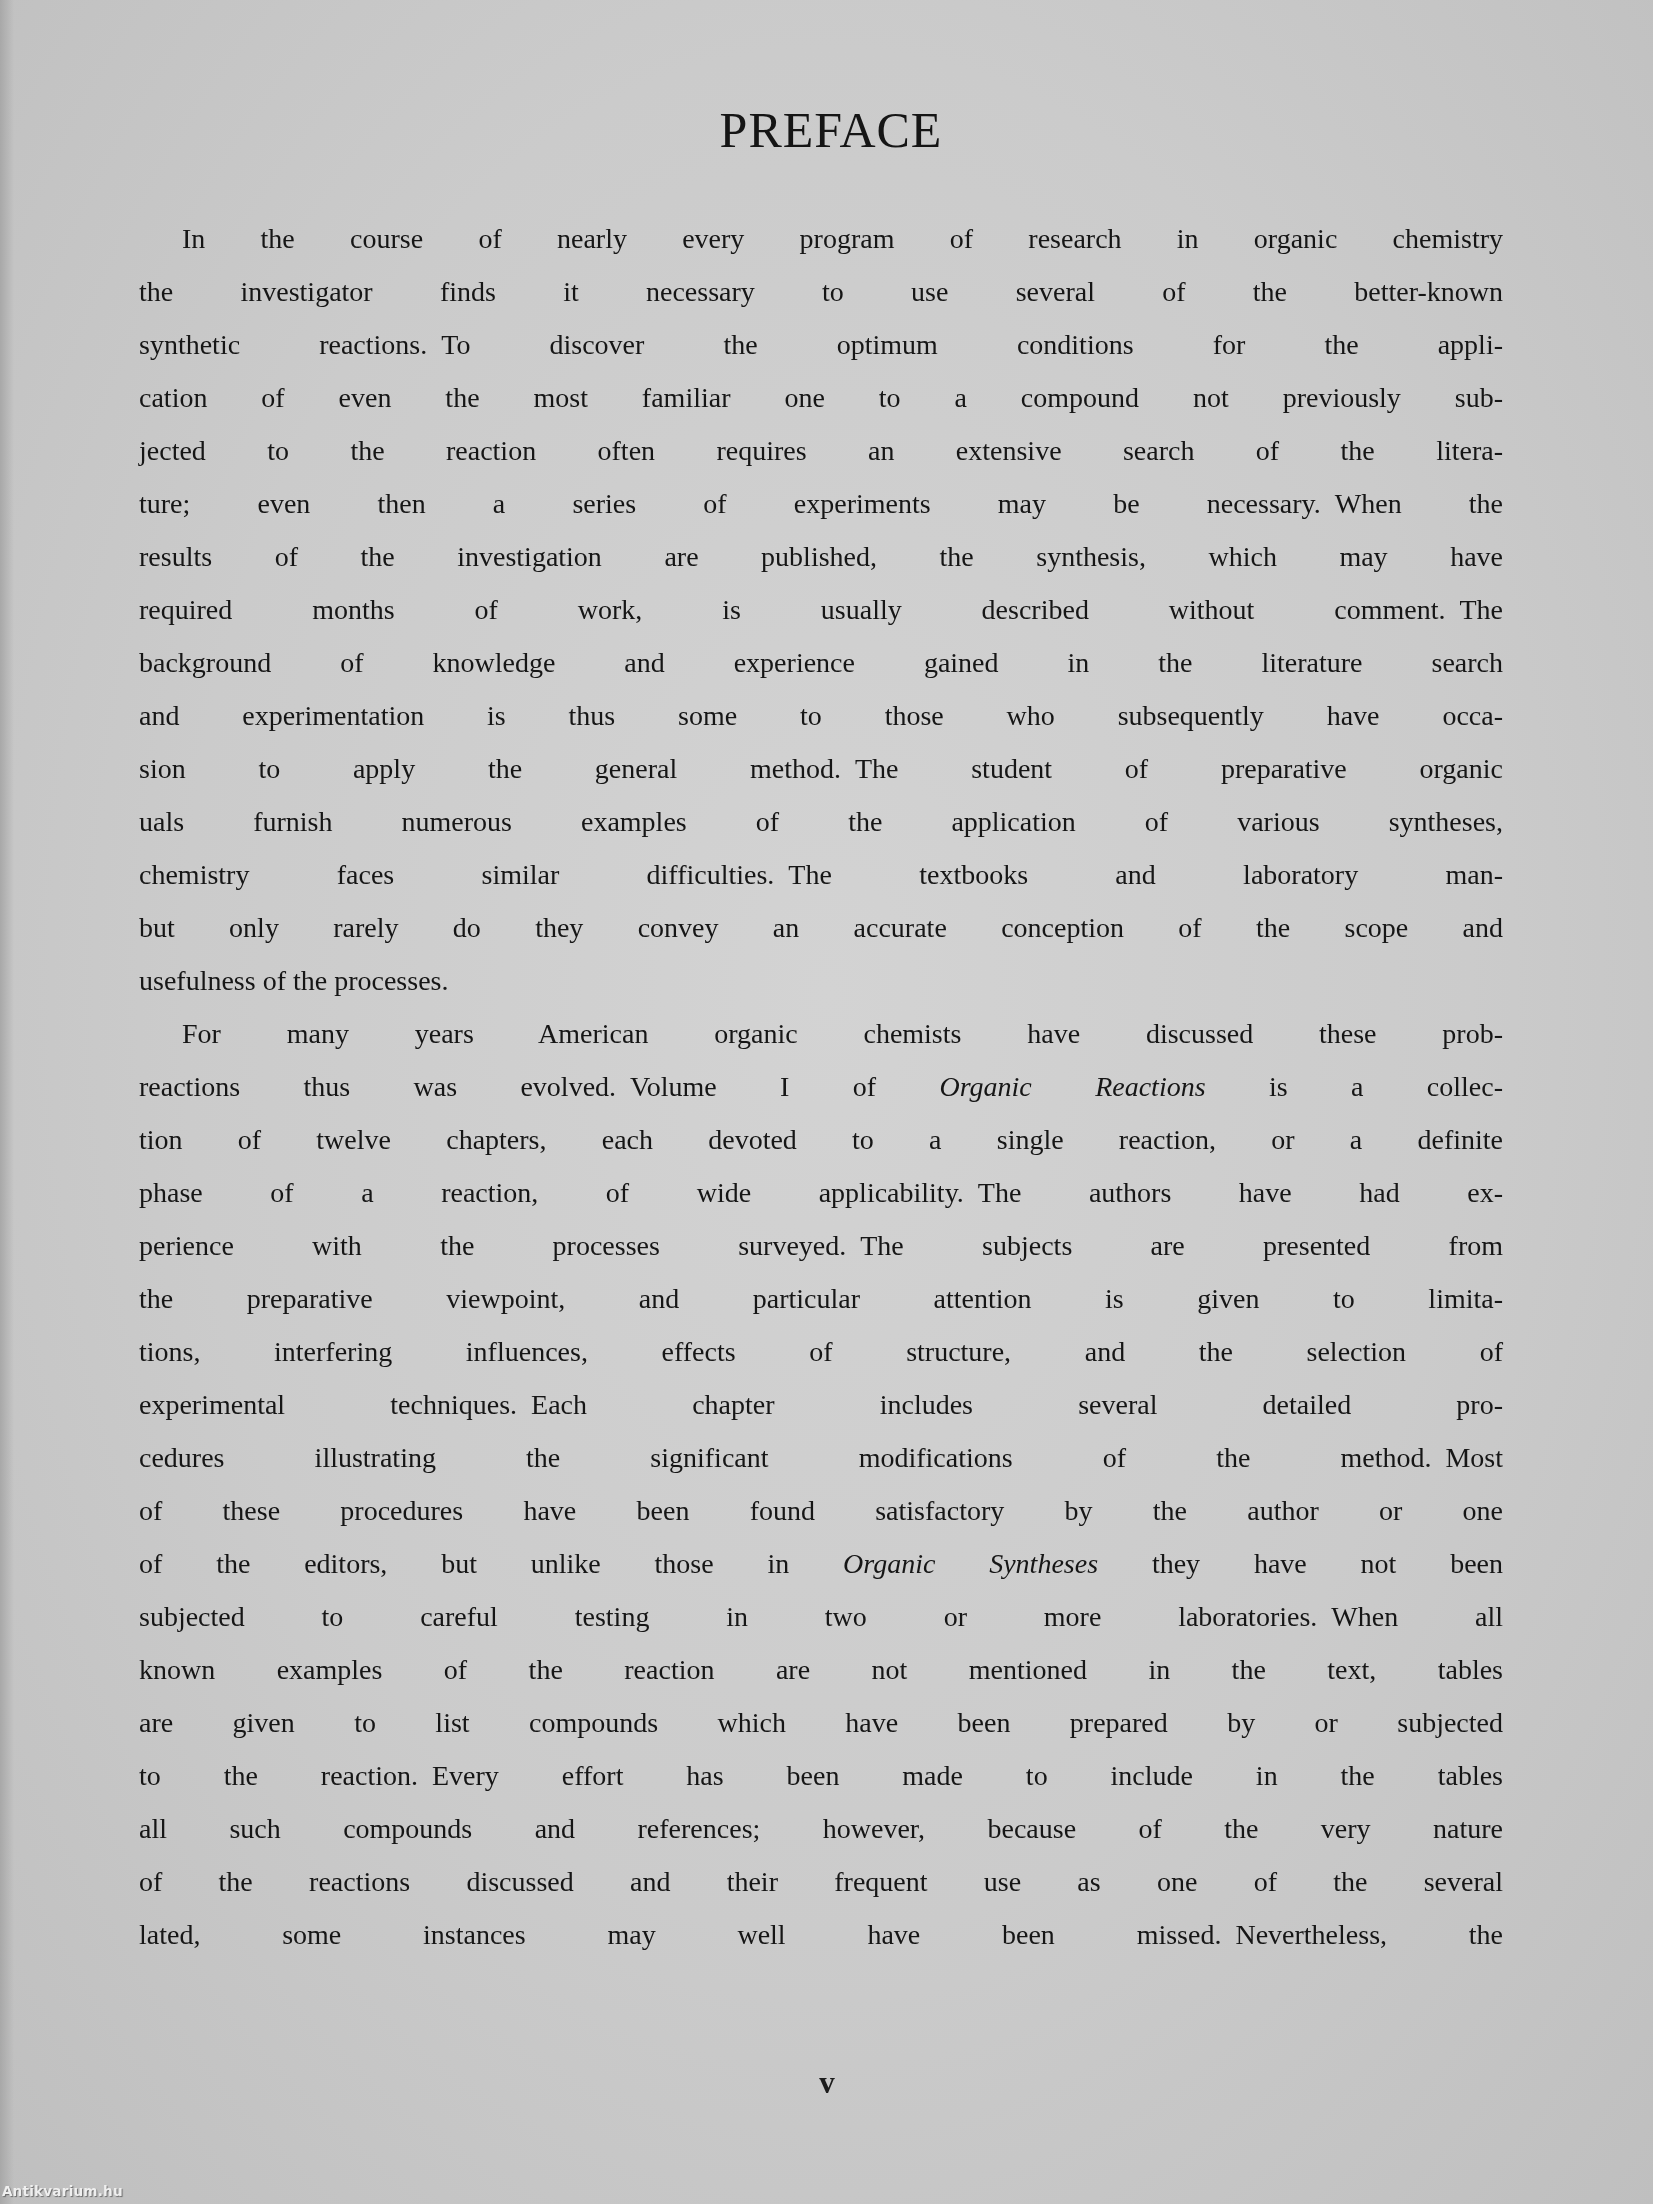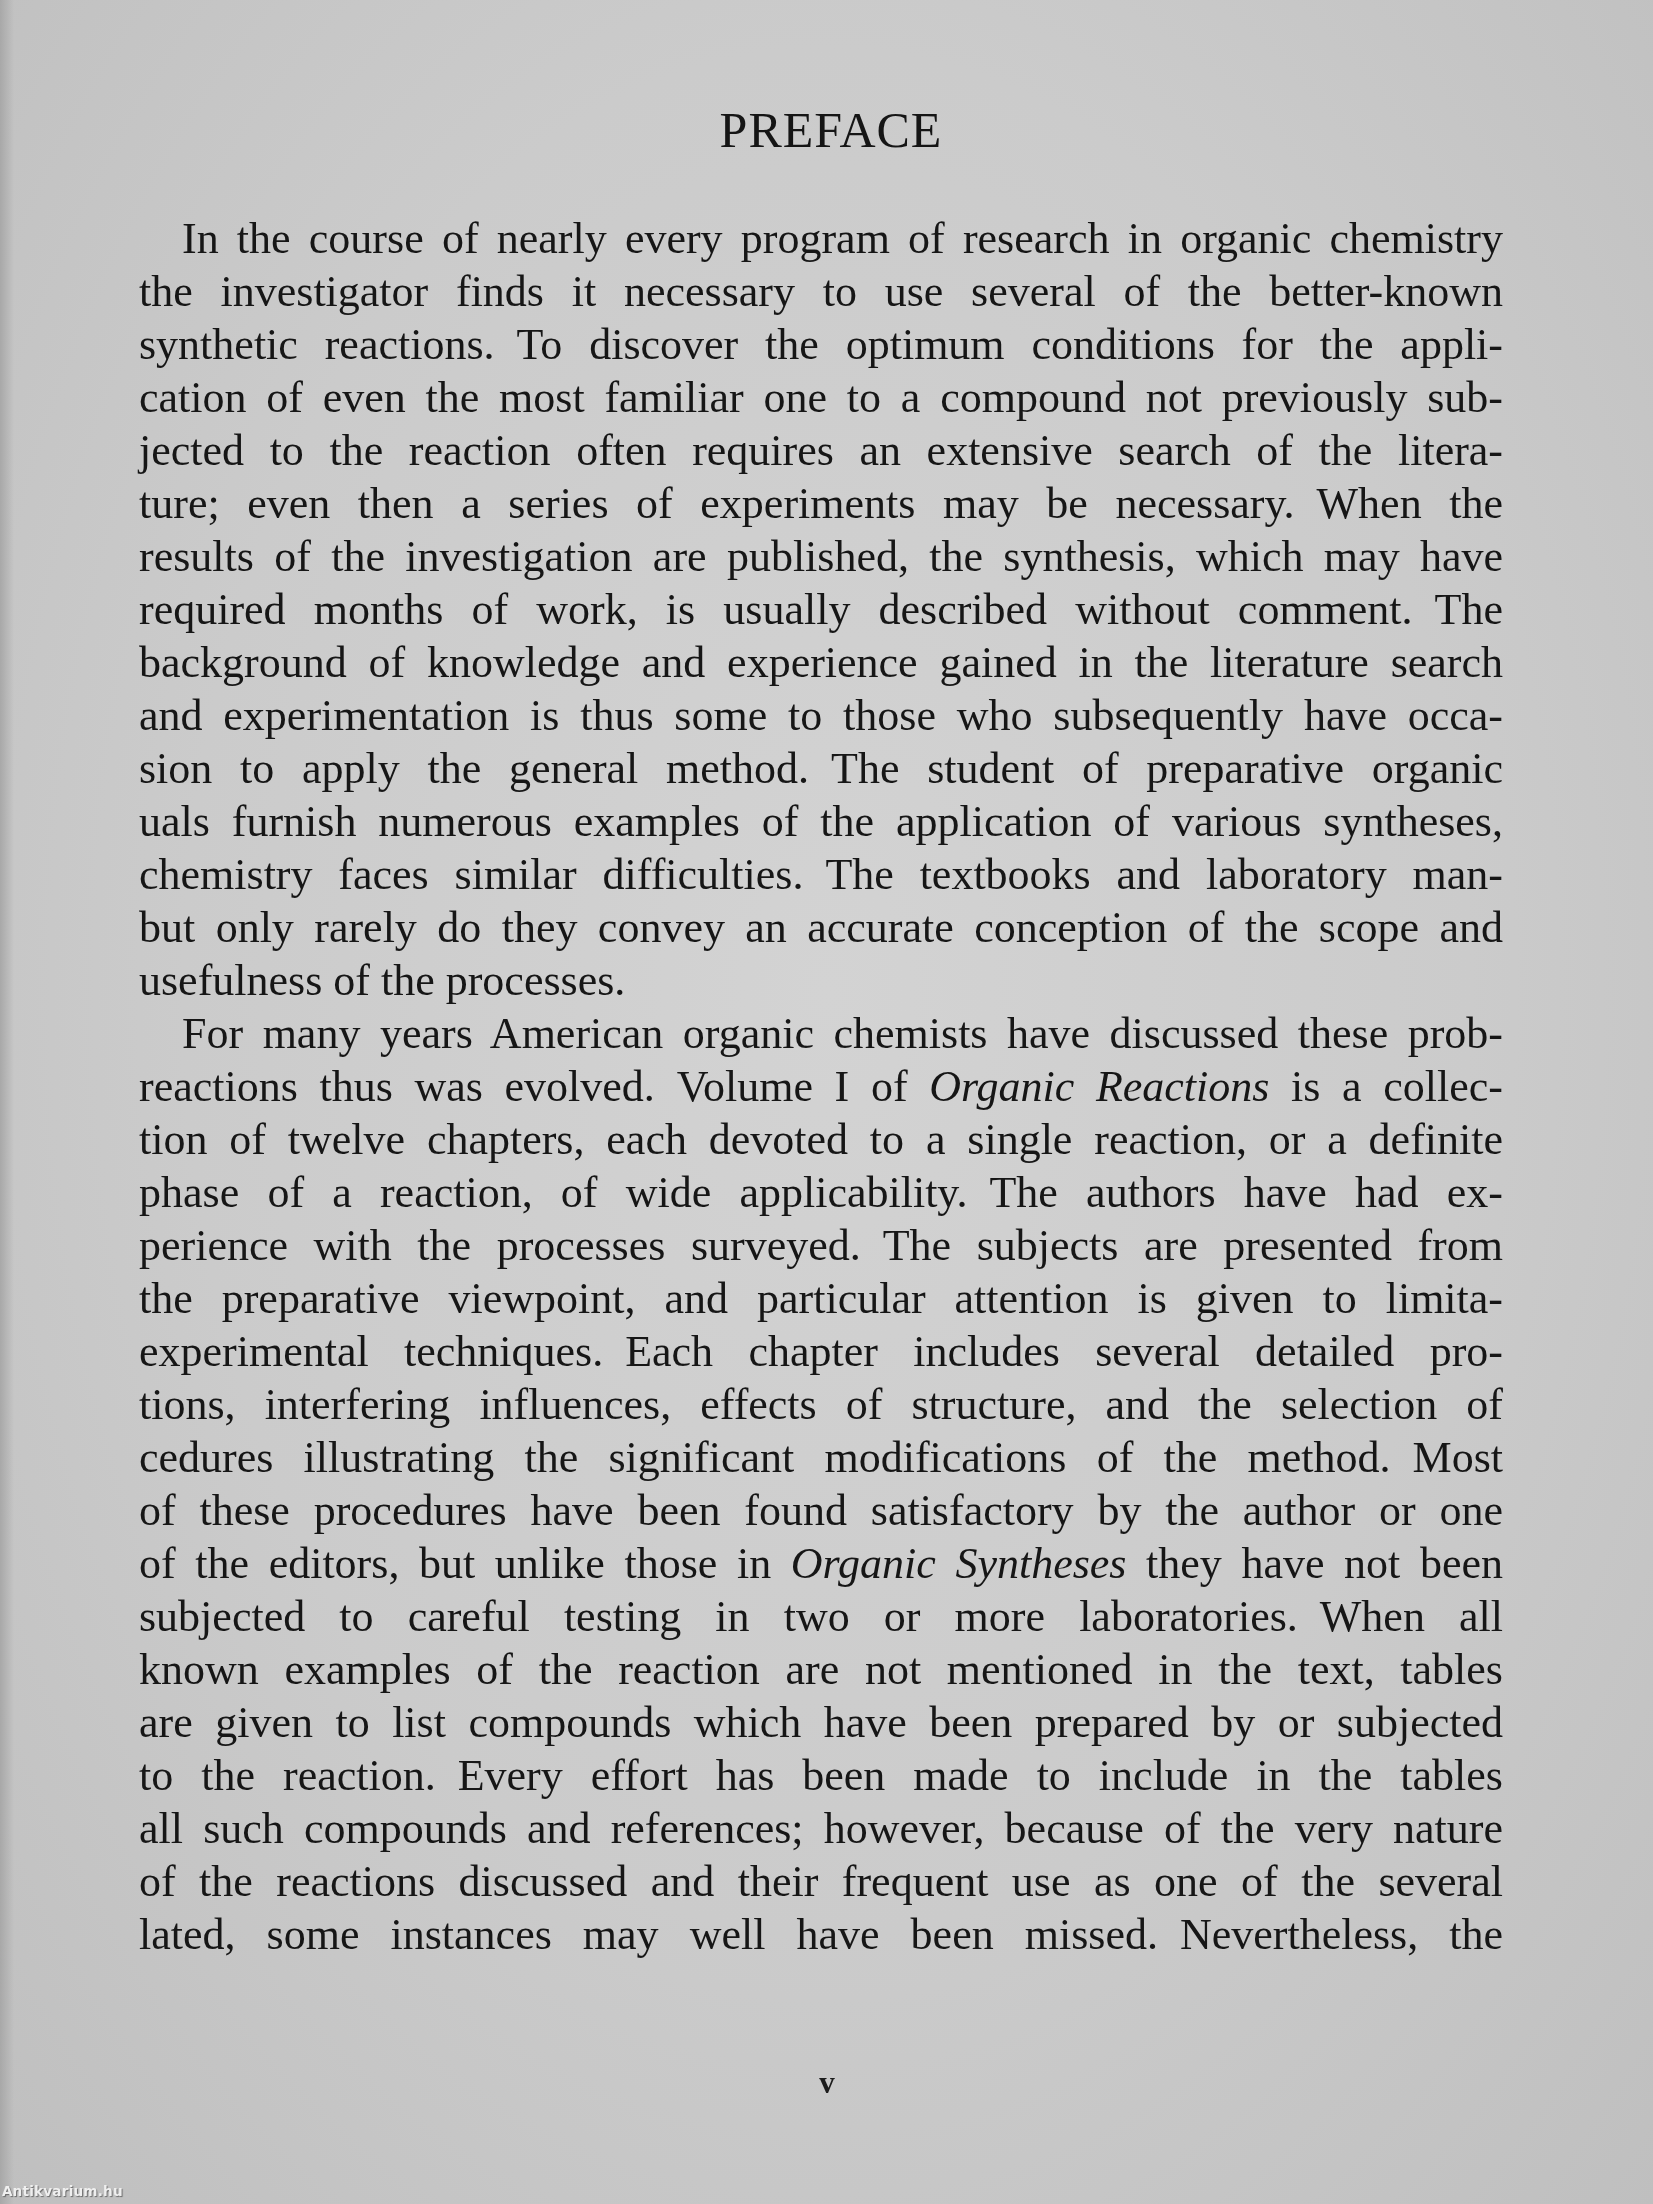--- a/index.html
+++ b/index.html
@@ -41,21 +41,21 @@
     letter-spacing: 1px;
     line-height: 58px;
     color: #151515;
   }
   .body-text {
     position: absolute;
     left: 139px;
     top: 212px;
     width: 1364px;
     font-family: "Liberation Serif", "DejaVu Serif", serif;
-    font-size: 44px;
+    font-size: 28px;
     line-height: 53px;
   }
   .para {
     margin: 0;
   }
   .line {
     display: block;
     white-space: nowrap;
     text-align: justify;
     text-align-last: justify;
@@ -117,22 +117,22 @@
         <span class="line"><span>but only rarely do they convey an accurate conception of the scope and</span></span>
         <span class="line last"><span>usefulness of the processes.</span></span>
       </div>
     <div class="para">
         <span class="line indent"><span>For many years American organic chemists have discussed these prob-</span></span>
         <span class="line"><span>reactions thus was evolved. Volume I of </span><em>Organic Reactions</em><span> is a collec-</span></span>
         <span class="line"><span>tion of twelve chapters, each devoted to a single reaction, or a definite</span></span>
         <span class="line"><span>phase of a reaction, of wide applicability. The authors have had ex-</span></span>
         <span class="line"><span>perience with the processes surveyed. The subjects are presented from</span></span>
         <span class="line"><span>the preparative viewpoint, and particular attention is given to limita-</span></span>
+        <span class="line"><span>tions, interfering influences, effects of structure, and the selection of</span></span>
         <span class="line"><span>experimental techniques. Each chapter includes several detailed pro-</span></span>
-        <span class="line"><span>tions, interfering influences, effects of structure, and the selection of</span></span>
         <span class="line"><span>cedures illustrating the significant modifications of the method. Most</span></span>
         <span class="line"><span>of these procedures have been found satisfactory by the author or one</span></span>
         <span class="line"><span>of the editors, but unlike those in </span><em>Organic Syntheses</em><span> they have not been</span></span>
         <span class="line"><span>subjected to careful testing in two or more laboratories. When all</span></span>
         <span class="line"><span>known examples of the reaction are not mentioned in the text, tables</span></span>
         <span class="line"><span>are given to list compounds which have been prepared by or subjected</span></span>
         <span class="line"><span>to the reaction. Every effort has been made to include in the tables</span></span>
         <span class="line"><span>all such compounds and references; however, because of the very nature</span></span>
         <span class="line"><span>of the reactions discussed and their frequent use as one of the several</span></span>
         <span class="line"><span>lated, some instances may well have been missed. Nevertheless, the</span></span>

